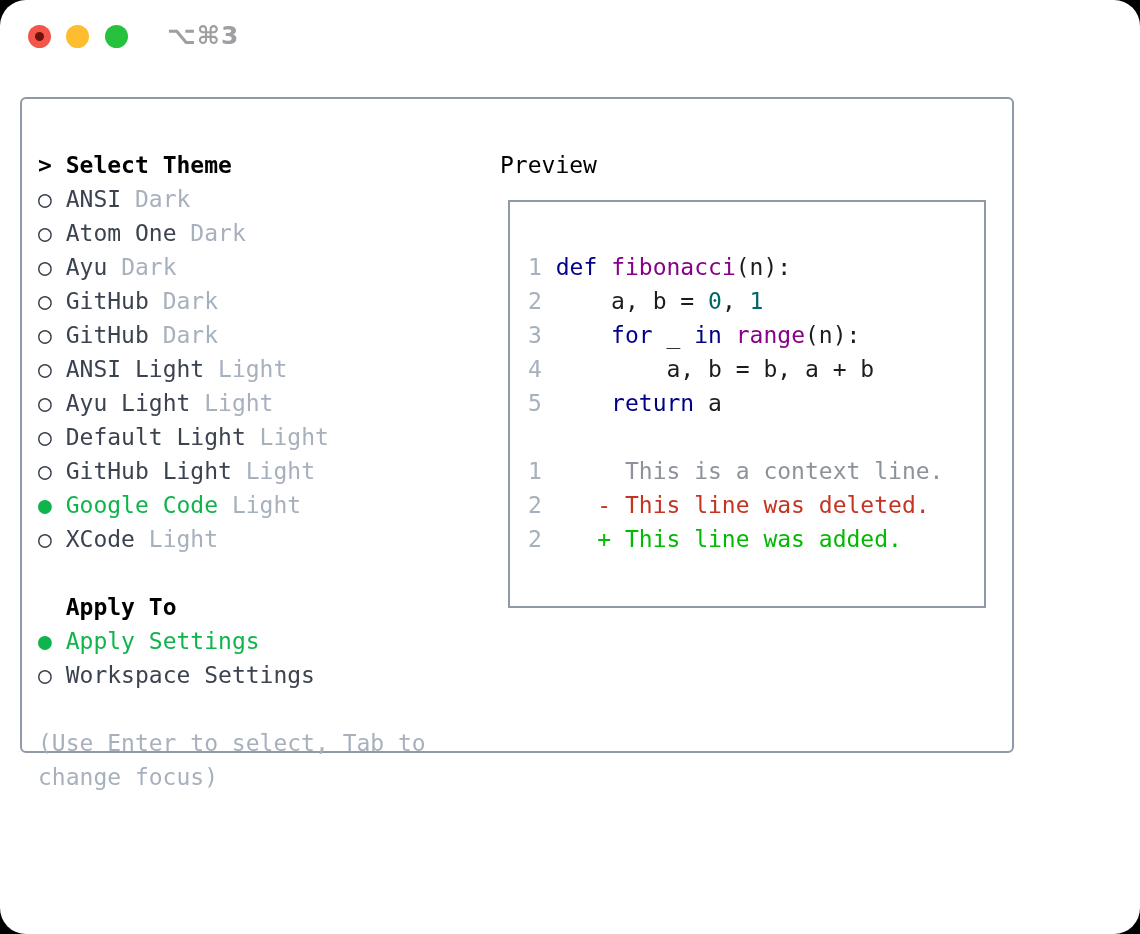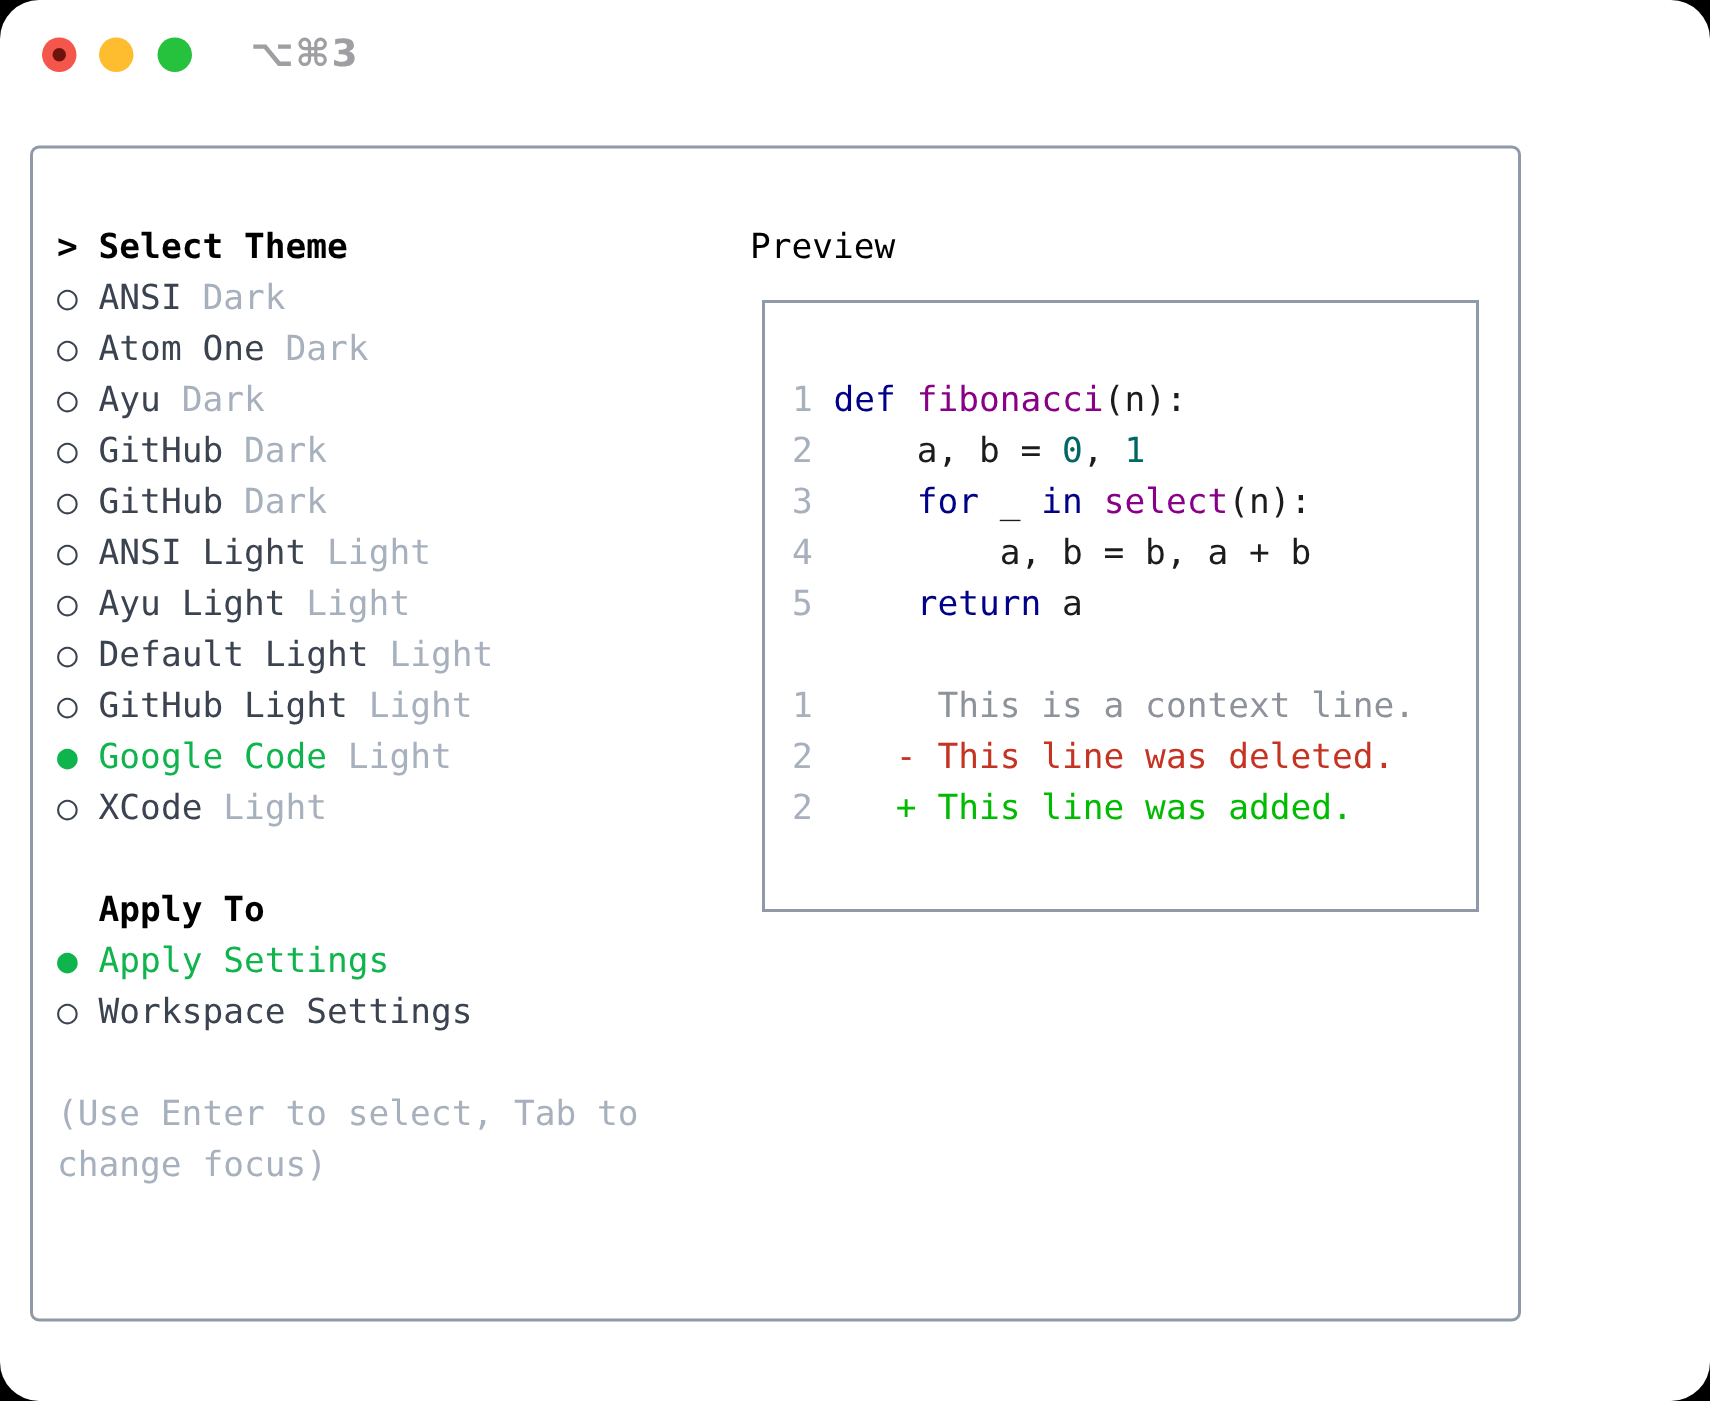--- a/index.html
+++ b/index.html
@@ -34,21 +34,21 @@
   .window-title {
     position: absolute; left: 167px; top: 21px;
     font-family: "DejaVu Sans", sans-serif;
     font-size: 25px; font-weight: 600;
     letter-spacing: 1px;
     color: var(--title-gray);
   }
   
   .panel {
     position: absolute; left: 20px; top: 97px;
-    width: 994px; height: 784px;
+    width: 994px; height: 656px;
     border: 2px solid var(--border);
     border-radius: 6px;
     background: #fff;
   }
   .mono {
     font-family: "DejaVu Sans Mono", monospace;
     font-size: 23px; line-height: 34px;
     color: var(--list-text);
   }
   .line { white-space: pre; height: 34px; }
@@ -132,21 +132,21 @@
       <div class="line hint-line">(Use Enter to select, Tab to</div>
       <div class="line hint-line">change focus)</div>
     </div>
 
     <div class="preview-label mono">Preview</div>
 
     <div class="preview-box mono">
       <div id="code-lines">
           <div class="line code-line"><span class="num">1</span><span class="tokens"><span class="tok-pln"> </span><span class="tok-kwd">def</span><span class="tok-pln"> </span><span class="tok-typ">fibonacci</span><span class="tok-pln">(n):</span></span></div>
           <div class="line code-line"><span class="num">2</span><span class="tokens"><span class="tok-pln">     a, b = </span><span class="tok-lit">0</span><span class="tok-pln">, </span><span class="tok-lit">1</span></span></div>
-          <div class="line code-line"><span class="num">3</span><span class="tokens"><span class="tok-pln">     </span><span class="tok-kwd">for</span><span class="tok-pln"> _ </span><span class="tok-kwd">in</span><span class="tok-pln"> </span><span class="tok-typ">select</span><span class="tok-pln">(n):</span></span></div>
+          <div class="line code-line"><span class="num">3</span><span class="tokens"><span class="tok-pln">     </span><span class="tok-kwd">for</span><span class="tok-pln"> _ </span><span class="tok-kwd">in</span><span class="tok-pln"> </span><span class="tok-typ">range</span><span class="tok-pln">(n):</span></span></div>
           <div class="line code-line"><span class="num">4</span><span class="tokens"><span class="tok-pln">         a, b = b, a + b</span></span></div>
           <div class="line code-line"><span class="num">5</span><span class="tokens"><span class="tok-pln">     </span><span class="tok-kwd">return</span><span class="tok-pln"> a</span></span></div>
         </div>
       <div class="line spacer"></div>
       <div id="diff-lines">
           <div class="line diff-line"><span class="num">1</span><span class="dtext diff-context">      This is a context line.</span></div>
           <div class="line diff-line"><span class="num">2</span><span class="dtext diff-deleted">    - This line was deleted.</span></div>
           <div class="line diff-line"><span class="num">2</span><span class="dtext diff-added">    + This line was added.</span></div>
         </div>
     </div>

